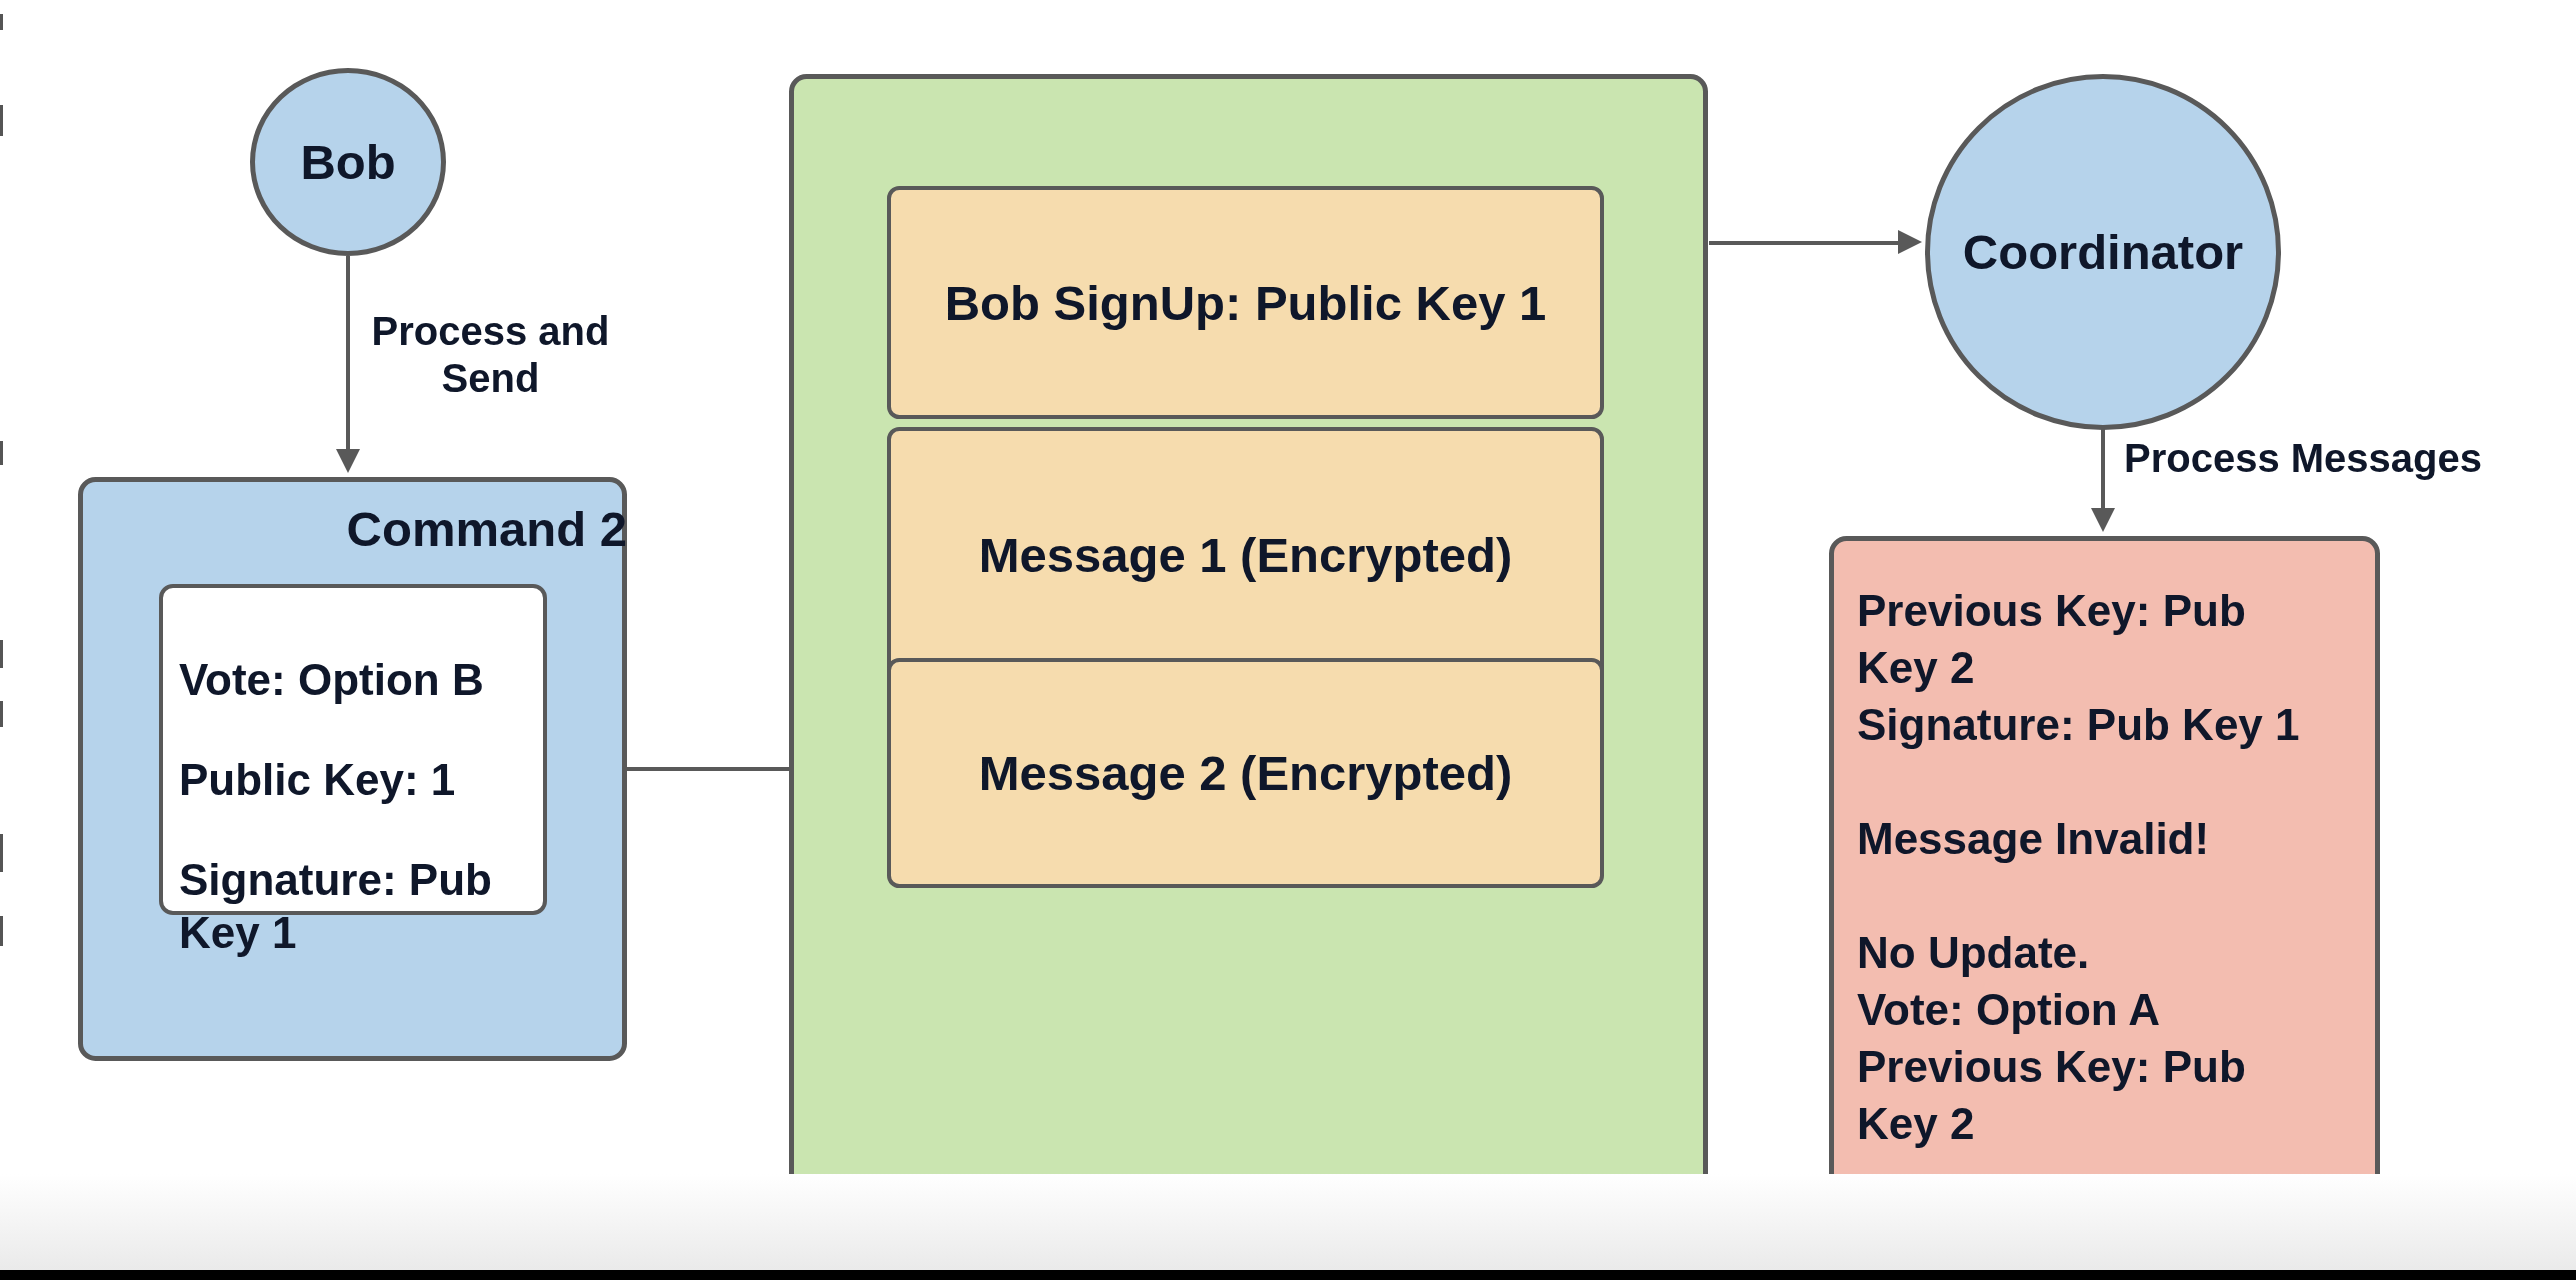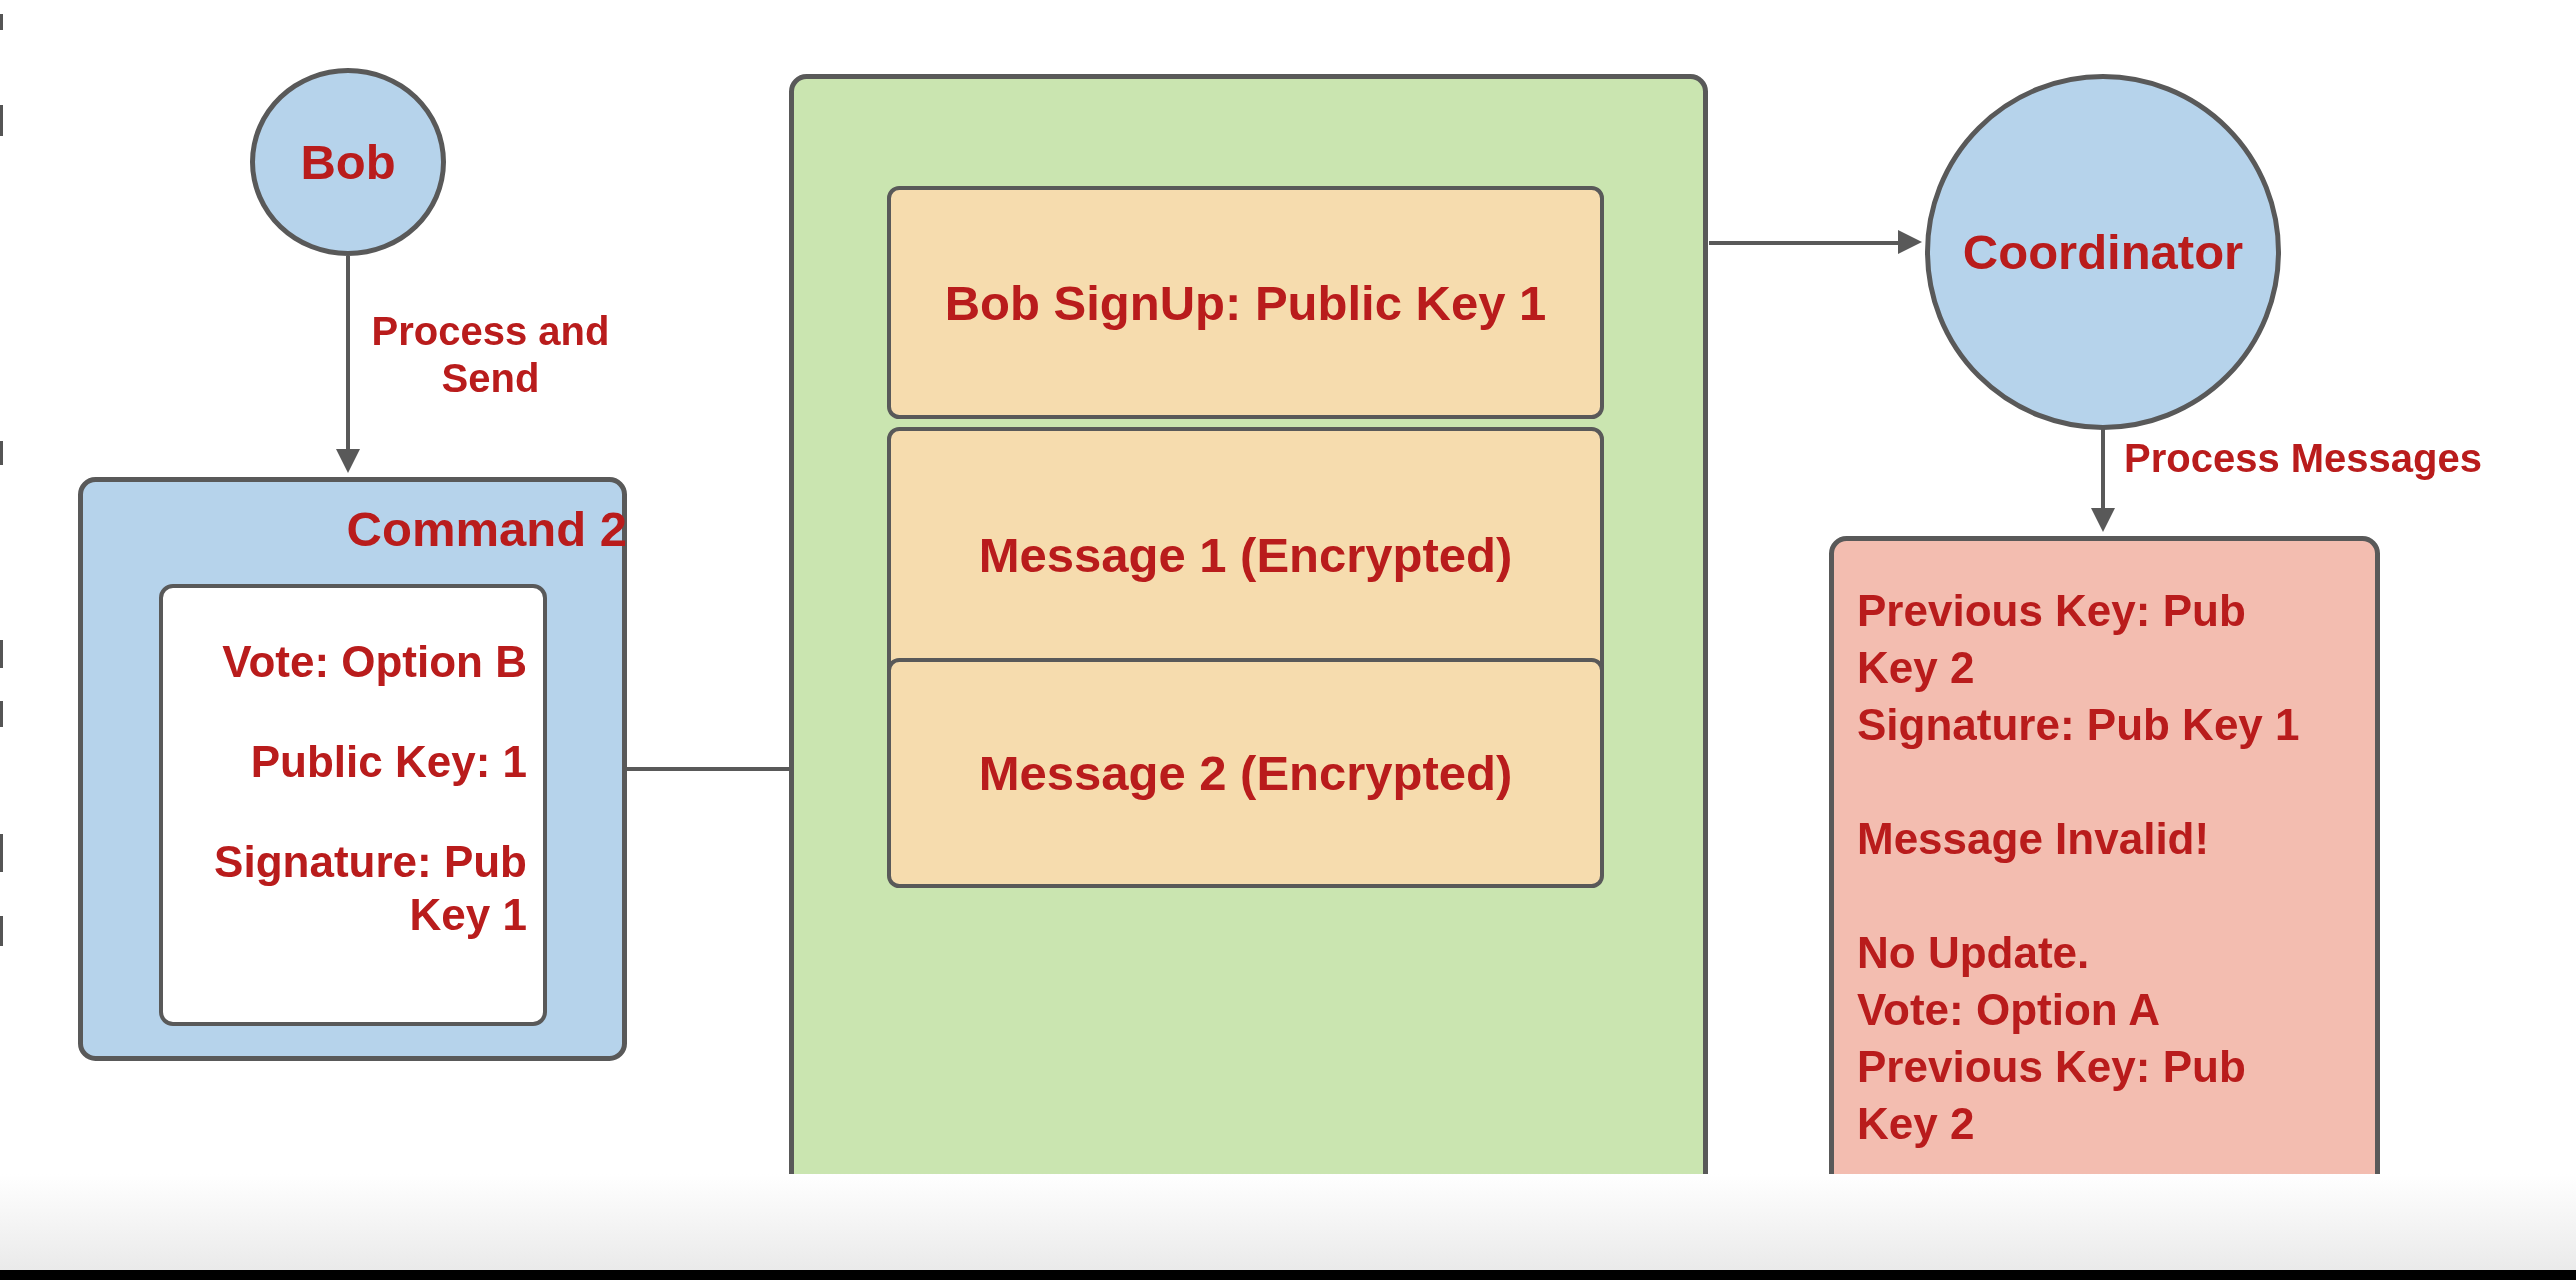--- a/index.html
+++ b/index.html
@@ -3,34 +3,34 @@
 <meta charset="utf-8">
 <style>
   html,body{margin:0;padding:0;background:#ffffff;}
   #canvas{
     position:relative;
     width:2576px;height:1281px;
     background:#ffffff;
     overflow:hidden;
     font-family:"Liberation Sans", sans-serif;
     font-weight:bold;
-    color:#b91c1c;
+    color:#0f172a;
   }
   .shape{position:absolute;box-sizing:border-box;border:5.3px solid #595959;}
   .ellipse{border-radius:50%;display:flex;align-items:center;justify-content:center;background:#b6d3eb;}
   .node-label{text-align:center;font-size:49px;}
 
   
   #bob{left:250px;top:68px;width:196px;height:188px;font-size:49px;}
 
   
   #command2{left:78px;top:477px;width:549px;height:584px;background:#b6d3eb;border-radius:17.5px;}
   #command2-title{position:absolute;left:78px;top:503px;width:549px;text-align:right;font-size:49px;line-height:53px;}
-  #command2-card{left:159px;top:584px;width:388px;height:442px;background:#ffffff;border-width:4.4px;border-radius:14px;
-    text-align:right;font-size:44px;line-height:53px;padding:47px 16px 0 16px;}
+  #command2-card{left:159px;top:584px;width:388px;height:331px;background:#ffffff;border-width:4.4px;border-radius:14px;
+    text-align:left;font-size:44px;line-height:53px;padding:65px 16px 0 16px;}
   .entry{margin:0 0 47px 0;}
 
   
   #maci{left:789px;top:74px;width:919px;height:1123px;background:#cae5b0;border-radius:17.5px;}
   #maci-title{position:absolute;left:789px;top:93px;width:919px;text-align:center;font-size:49px;line-height:53px;}
   .maci-item{left:887px;width:717px;background:#f6dcae;border-width:4.4px;border-radius:12.3px;
     display:flex;align-items:center;justify-content:center;font-size:49px;text-align:center;}
   #maci-item-0{top:186px;height:233px;}
   #maci-item-1{top:427px;height:256px;}
   #maci-item-2{top:658px;height:230px;}

